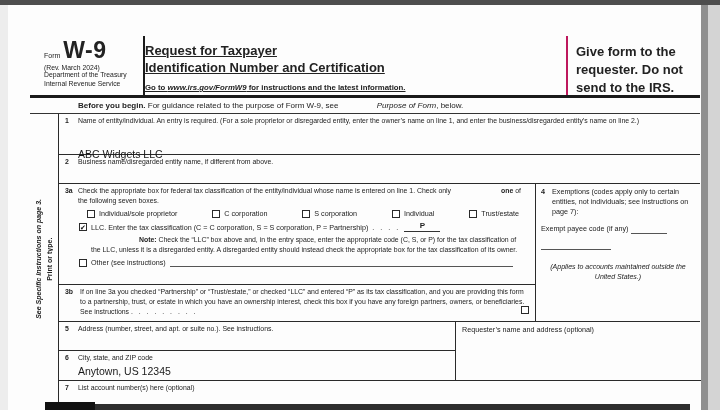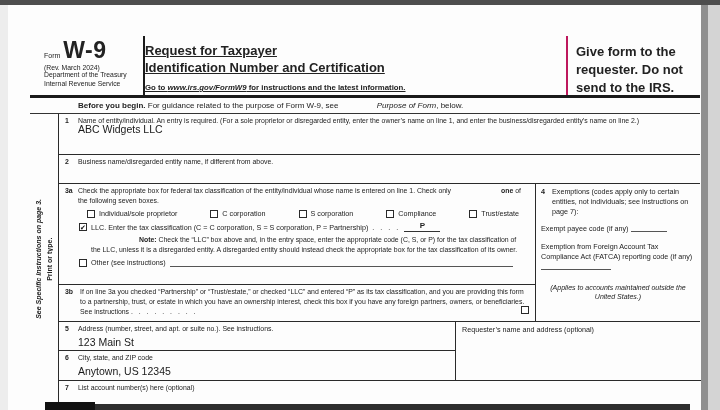--- a/index.html
+++ b/index.html
@@ -35,21 +35,21 @@
   .side-rot { writing-mode:vertical-lr; transform:rotate(180deg); font-size:7px; font-weight:bold; line-height:1.5; text-align:center; white-space:nowrap; }
   .side-rot .l2 { font-style:italic; }
 
   
   .main { position:absolute; left:58px; top:114px; width:642px; height:289px; border-left:1px solid #2a2a2a; }
   .lbl { font-size:6.9px; line-height:1.4; display:flex; }
   .lbl .num { font-weight:bold; width:13px; flex:0 0 13px; }
   .val { font-size:10.5px; color:#1a1a1a; }
 
   .row1 { position:absolute; left:0; top:0; width:100%; height:41px; border-bottom:1px solid #2a2a2a; padding:2px 6px; }
-  .row1 .val { position:absolute; left:19px; top:9px; }
+  .row1 .val { position:absolute; left:19px; top:34px; }
   .row2 { position:absolute; left:0; top:41px; width:100%; height:29px; border-bottom:1px solid #2a2a2a; padding:2px 6px; }
 
   .row3 { position:absolute; left:0; top:70px; width:100%; height:138px; border-bottom:1px solid #2a2a2a; display:flex; }
   .r3-left { width:477px; border-right:1px solid #2a2a2a; }
   .sub3a { height:101px; border-bottom:1px solid #2a2a2a; padding:2px 6px; }
   .sub3b { padding:2px 6px; position:relative; }
   .b { font-weight:bold;margin-left:48px; }
 
   .cb { width:8px; height:8px; border:1px solid #2a2a2a; background:#fff; flex:0 0 8px; display:inline-flex; align-items:center; justify-content:center; }
   .cb .mark { font-size:7px; line-height:1; color:#111; }
@@ -64,21 +64,21 @@
   .other-row .cb { align-self:center; }
   .blank { display:inline-block; border-bottom:1px solid #555; height:8px; }
   .blank.grow { flex:1; }
   .p3b { font-size:6.9px; line-height:1.45; display:flex; }
   .p3b .num { font-weight:bold; width:15px; flex:0 0 15px; }
   .cb-3b { position:absolute; right:6px; bottom:5px; }
 
   .r3-right { flex:1; padding:3px 5px 0 5px; font-size:7.2px; line-height:1.4; }
   .r3-right .lbl4 { display:flex; }
   .r3-right .lbl4 .num { font-weight:bold; width:11px; flex:0 0 11px; }
-  .exempt-line { display:flex; align-items:flex-start; gap:2px; margin-top:7px; padding-right:28px; }
+  .exempt-line { display:flex; align-items:flex-end; gap:2px; margin-top:7px; padding-right:28px; }
   .fatca { margin-top:8px; }
   .fatca .blank { width:70px; }
   .applies { margin-top:9px; font-style:italic; text-align:center; font-size:7px; padding:0 6px; }
 
   .row5 { position:absolute; left:0; top:208px; width:397px; height:29px; border-right:1px solid #2a2a2a; border-bottom:1px solid #2a2a2a; padding:2px 6px; }
   .row5 .val, .row6 .val { margin:2px 0 0 13px; }
   .row6 { position:absolute; left:0; top:237px; width:397px; height:29px; border-right:1px solid #2a2a2a; padding:2px 6px; }
   .requester { position:absolute; left:397px; top:208px; width:245px; height:58px; padding:3px 6px; font-size:7.2px; }
   .row7 { position:absolute; left:0; top:266px; width:642px; height:23px; border-top:1px solid #2a2a2a; padding:2px 6px; }
 
@@ -155,21 +155,21 @@
             <div class="opt">
               <span class="cb"></span>
               <span>C corporation</span>
             </div>
             <div class="opt">
               <span class="cb"></span>
               <span>S corporation</span>
             </div>
             <div class="opt">
               <span class="cb"></span>
-              <span>Compliance</span>
+              <span>Individual</span>
             </div>
             <div class="opt">
               <span class="cb"></span>
               <span>Trust/estate</span>
             </div>
           </div>
           <div class="llc-row">
             <span class="cb">
                 <span class="mark">✔</span>
               </span>
@@ -194,31 +194,30 @@
       </div>
       <div class="r3-right">
         <div class="lbl4">
           <span class="num">4</span>
           <span>Exemptions (codes apply only to certain entities, not individuals; see instructions on page 7):</span>
         </div>
         <div class="exempt-line">
           <span>Exempt payee code (if any)</span>
           <span class="blank grow"></span>
         </div>
-        <div class="fatca"><span>Exemption from Foreign Account Tax Compliance Act (FATCA) reporting code (if any)</span> <span class="blank"></span></div>
+        <div class="fatca"> <span class="blank"></span></div>
         <div class="applies">(Applies to accounts maintained outside the United States.)</div>
       </div>
     </div>
 
     <div class="row5">
       <div class="lbl">
         <span class="num">5</span>
         <span>Address (number, street, and apt. or suite no.). See instructions.</span>
       </div>
-      <div class="val">123 Main St</div>
     </div>
 
     <div class="requester">
       <span>Requester’s name and address (optional)</span>
     </div>
 
     <div class="row6">
       <div class="lbl">
         <span class="num">6</span>
         <span>City, state, and ZIP code</span>

